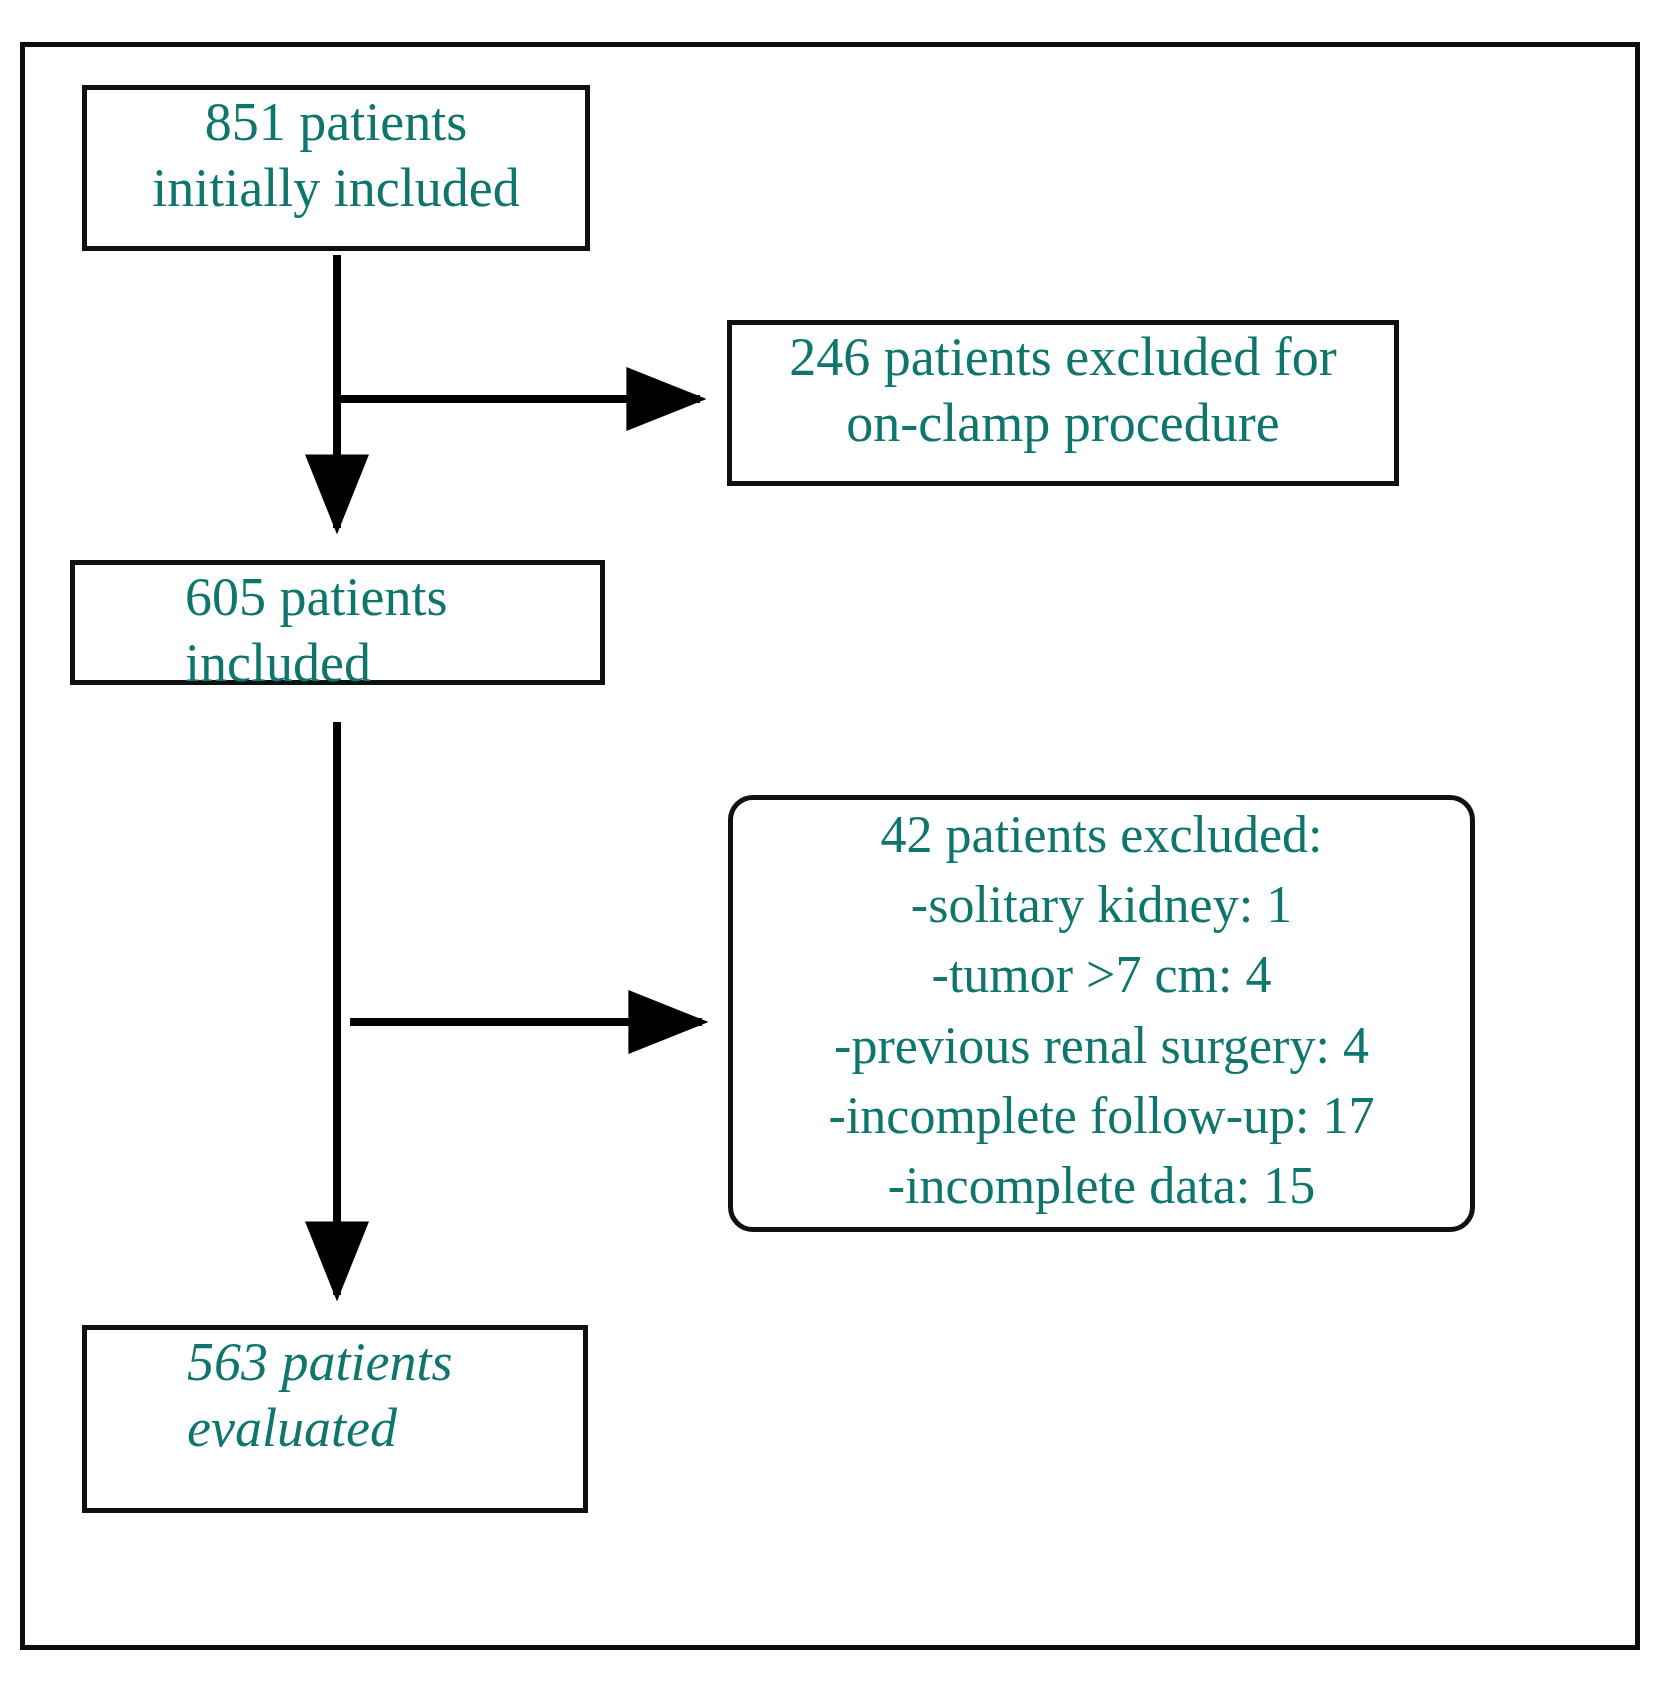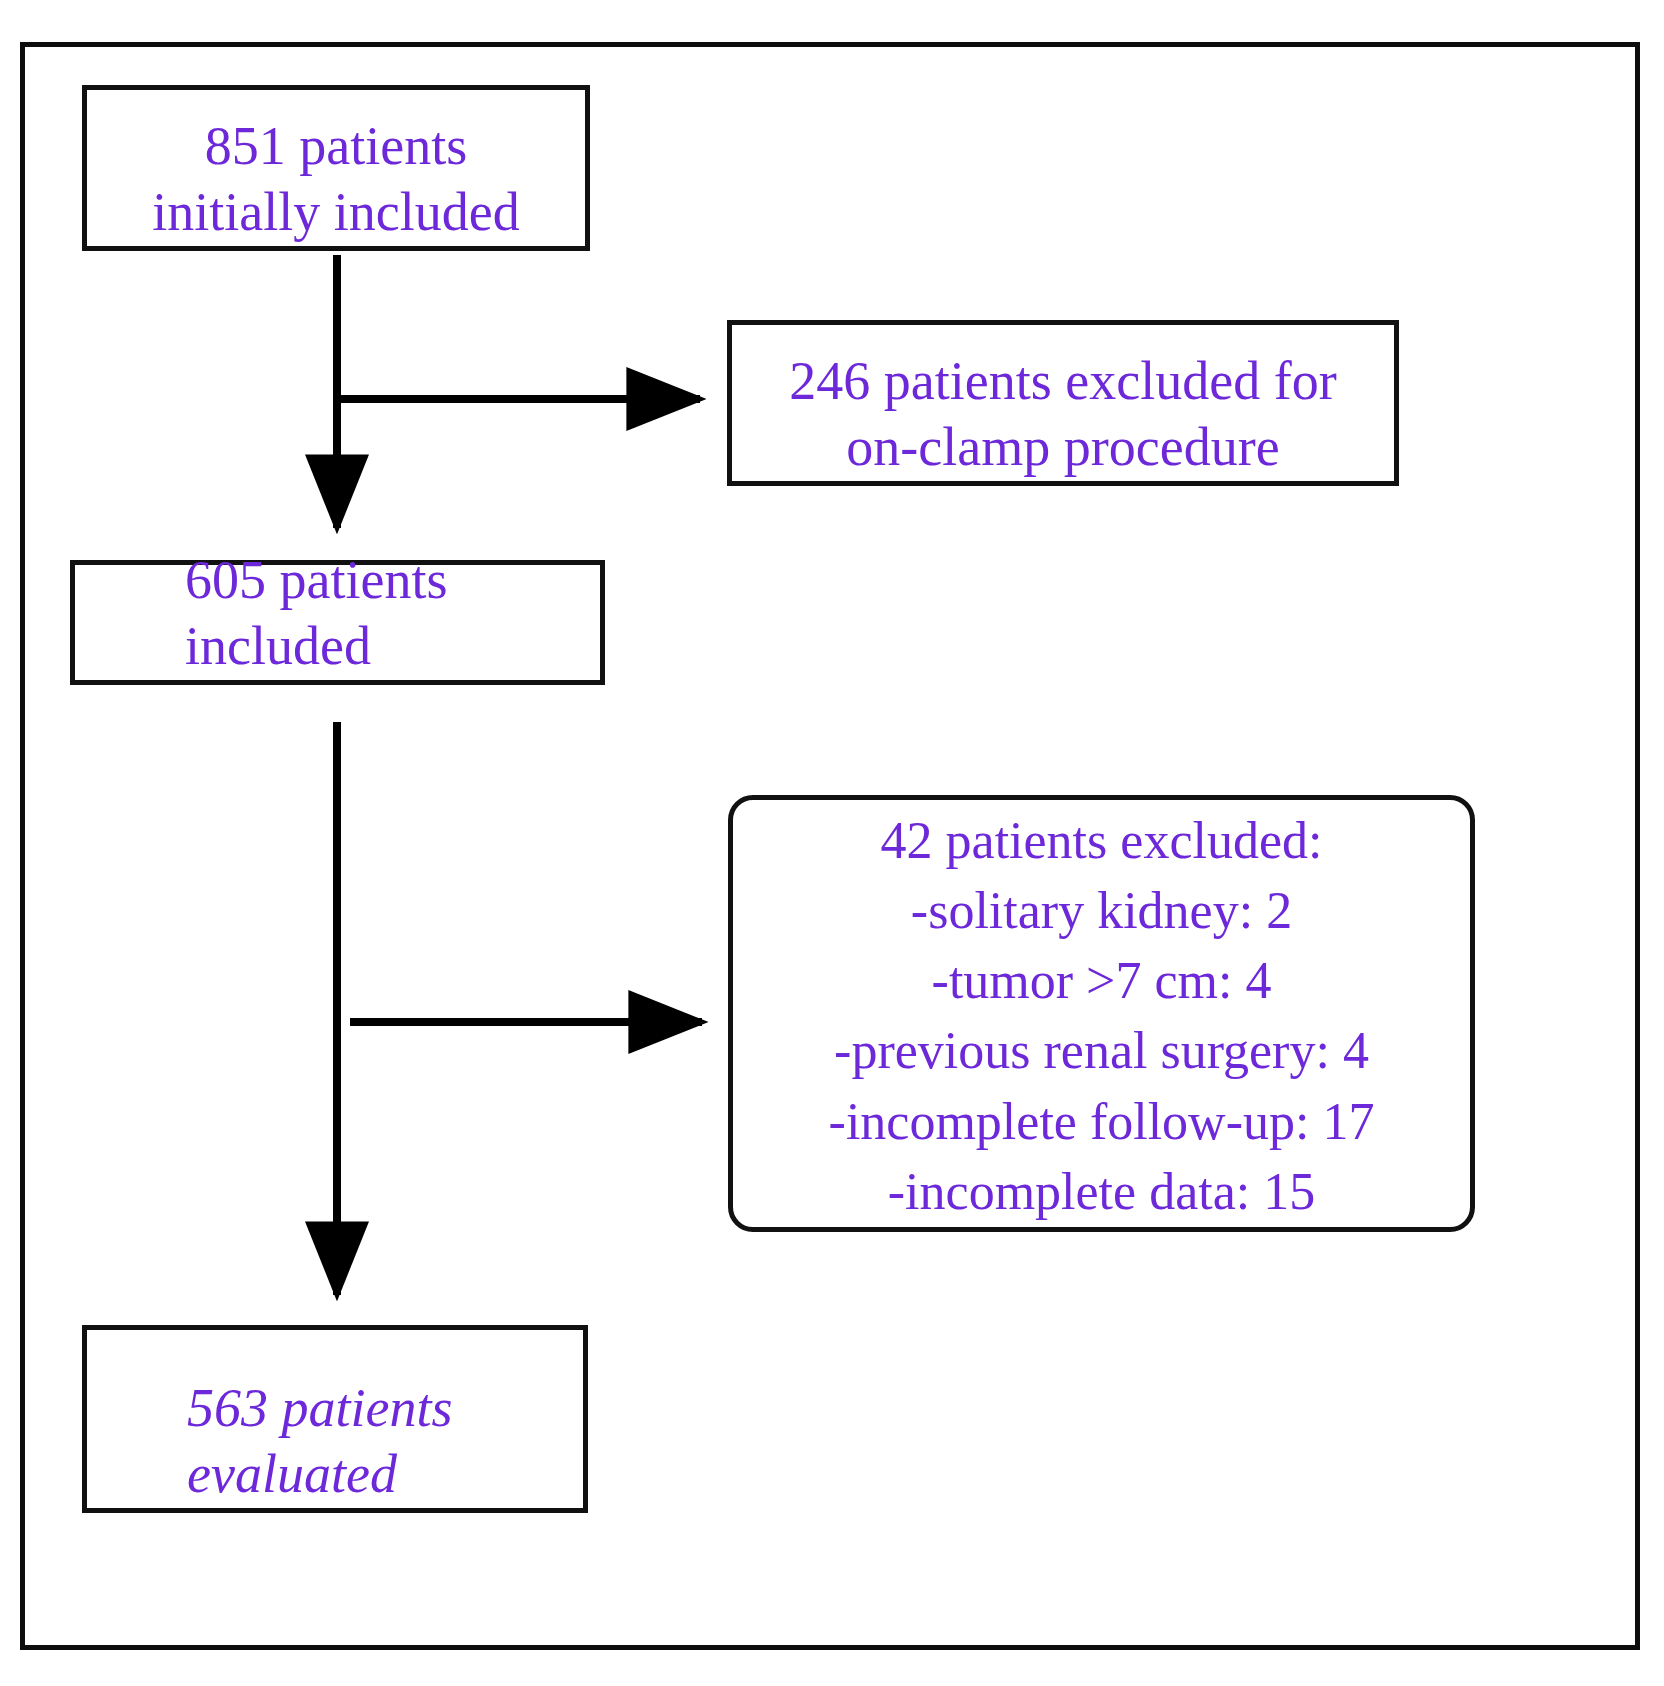--- a/index.html
+++ b/index.html
@@ -26,23 +26,23 @@
     box-sizing: border-box;
   }
   .node-box {
     position: absolute;
     box-sizing: border-box;
     background: #ffffff;
     border: 5px solid #111111;
     display: flex;
     flex-direction: column;
     align-items: center;
-    justify-content: flex-end;
+    justify-content: flex-start;
     text-align: center;
-    color: #6d28d9;
+    color: #0f766e;
   }
   .node-line {
     display: block;
     white-space: nowrap;
   }
   
   #box-initial {
     left: 82px;
     top: 85px;
     width: 508px;
@@ -145,21 +145,21 @@
     <span class="node-line">on-clamp procedure</span>
   </div>
 
   <div class="node-box" id="box-included">
     <span class="node-line">605 patients</span>
     <span class="node-line">included</span>
   </div>
 
   <div class="node-box" id="box-excluded-reasons">
     <span class="node-line">42 patients excluded:</span>
-    <span class="node-line">-solitary kidney: 2</span>
+    <span class="node-line">-solitary kidney: 1</span>
     <span class="node-line">-tumor &gt;7 cm: 4</span>
     <span class="node-line">-previous renal surgery: 4</span>
     <span class="node-line">-incomplete follow-up: 17</span>
     <span class="node-line">-incomplete data: 15</span>
   </div>
 
   <div class="node-box" id="box-evaluated">
     <span class="node-line">563 patients</span>
     <span class="node-line">evaluated</span>
   </div>

